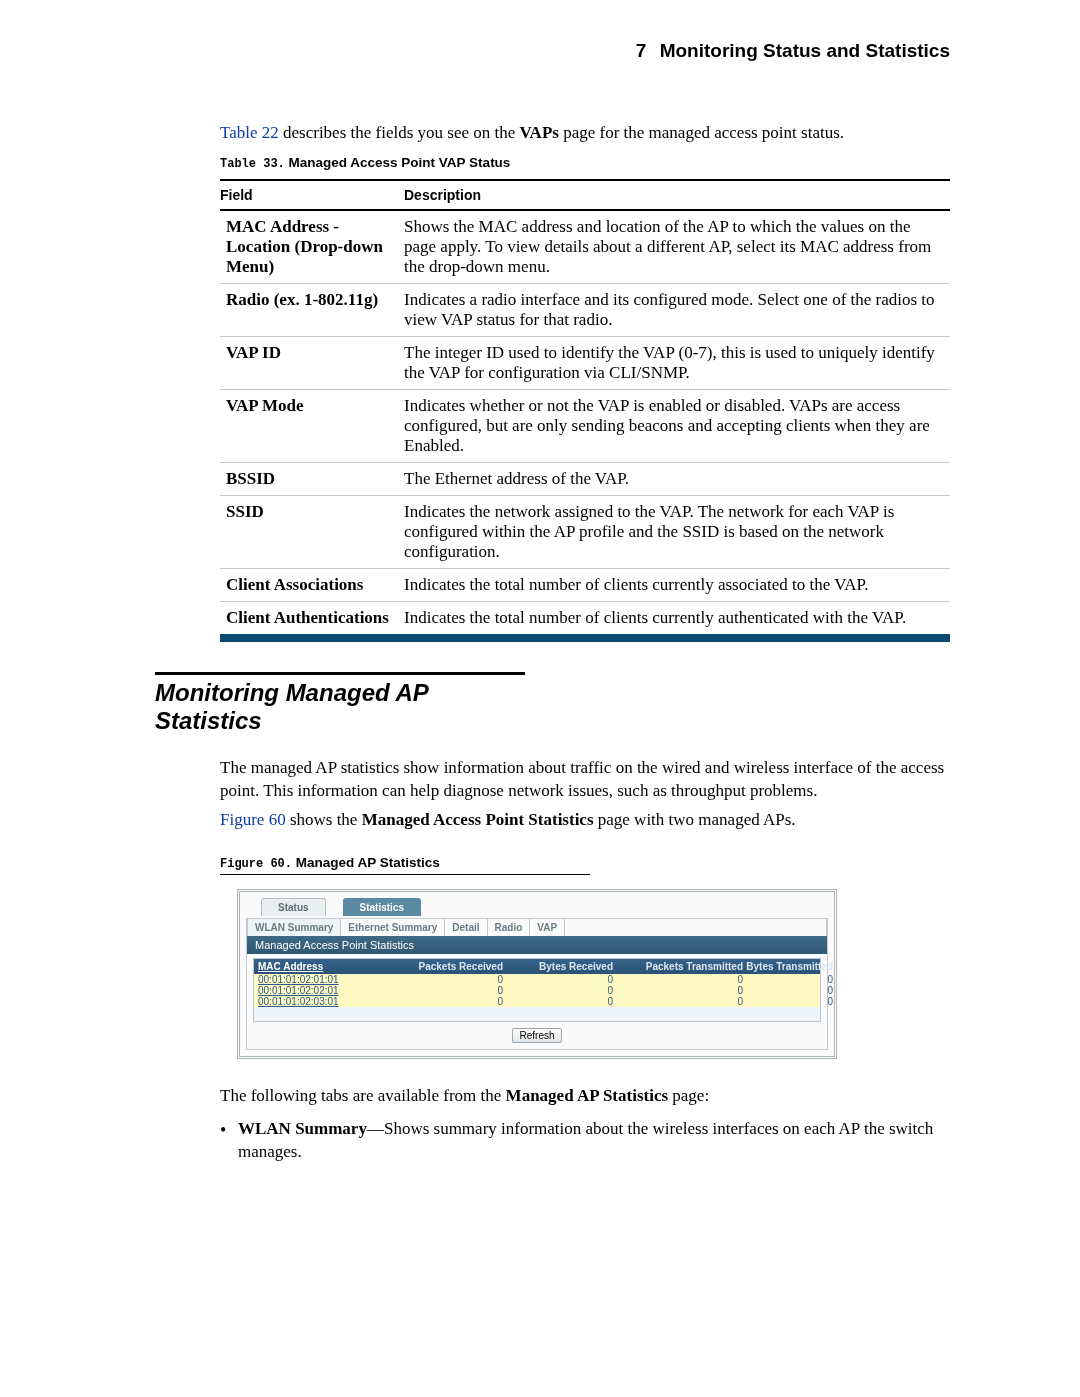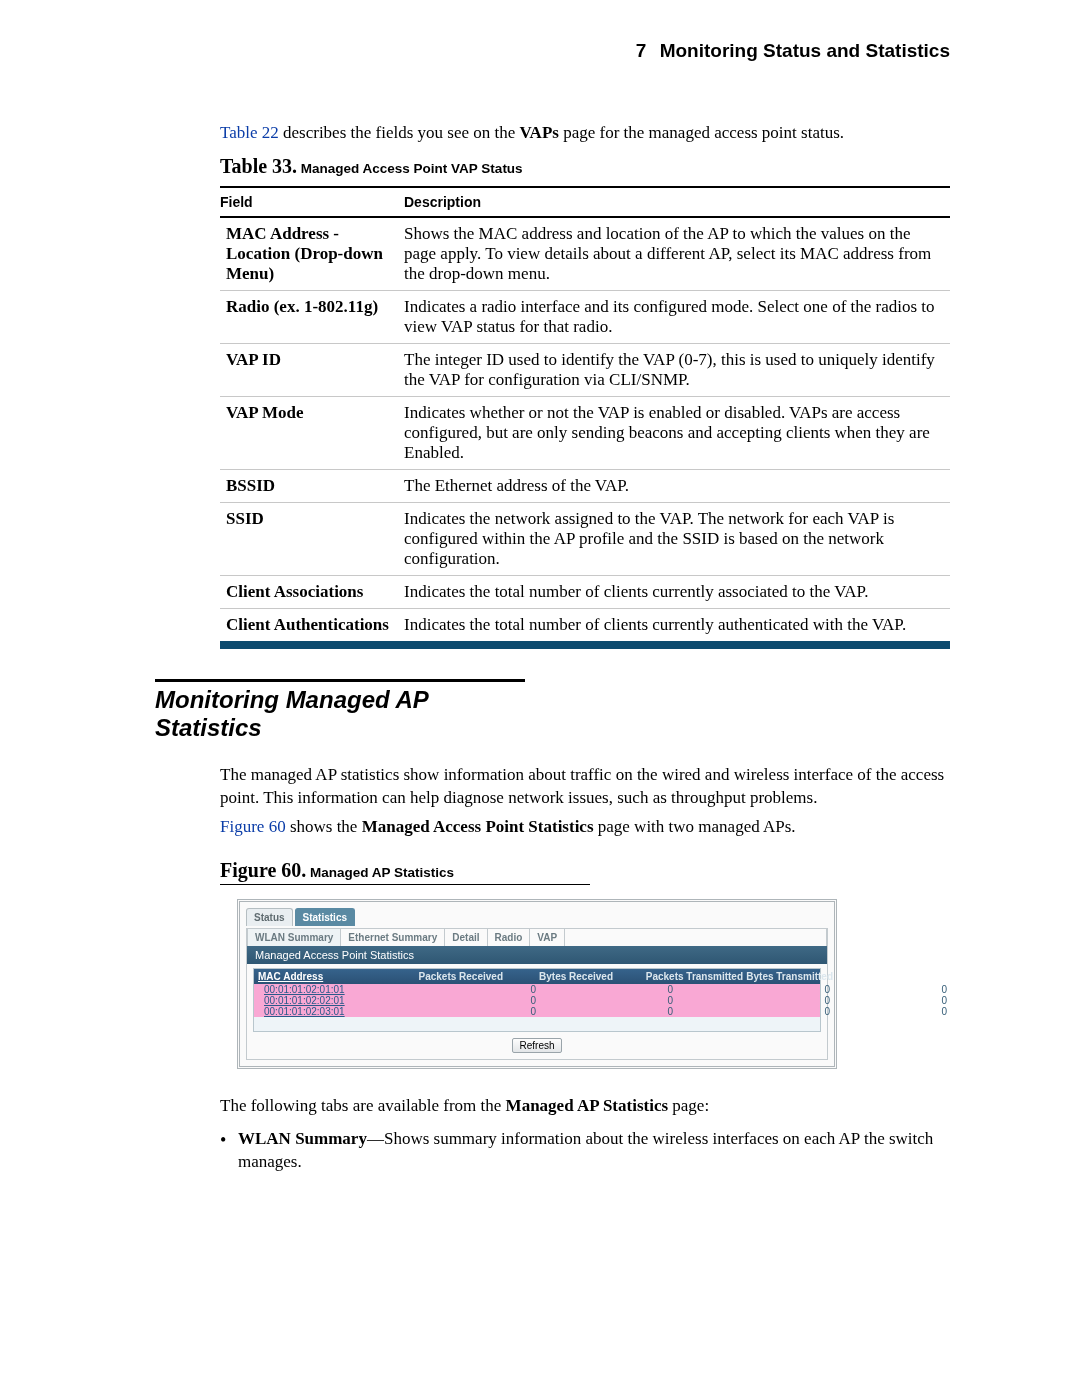--- a/index.html
+++ b/index.html
@@ -35,22 +35,22 @@
   .ref-link {
     color: #0b3da8;
   }
   .caption {
     font-family: Arial, Helvetica, sans-serif;
     font-size: 13.5px;
     font-weight: bold;
     margin: 10px 0 8px 0;
   }
   .caption .num {
-    font-family: Liberation Serif, serif;
-    font-size: 20px;
+    font-family: Liberation Mono, monospace;
+    font-size: 12px;
   }
 
   
   table.spec {
     width: 100%;
     border-collapse: collapse;
     border-top: 2px solid #000;
     border-bottom: 8px solid #0c4a6e;
   }
   table.spec th, table.spec td {
@@ -102,27 +102,28 @@
     padding: 6px;
   }
   .fig-tabs {
     display: flex;
     gap: 0;
     margin-bottom: 0;
   }
   .fig-tab {
     border: 1px solid #b5bec2;
     border-bottom: none;
-    padding: 3px 7px;
+    padding: 3px 16px;
     background: #e9eef1;
     color: #5f6b70;
     font-weight: bold;
     font-size: 10px;
     border-radius: 3px 3px 0 0;
     margin-right: 2px;
+    margin-left: 15px;
   }
   .fig-tab.active {
     background: #5a8aa3;
     color: #fff;
     border-color: #5a8aa3;
   }
   .fig-subtabs {
     display: flex;
     border: 1px solid #c3cace;
     border-bottom: none;
@@ -161,25 +162,24 @@
     display: grid;
     grid-template-columns: 135px 110px 110px 130px 90px;
     padding: 2px 4px;
     font-weight: bold;
   }
   .stats-header span { white-space: nowrap; text-align: right; }
   .stats-header span.left { text-align: left; text-decoration: underline; color: #fff;}
   .stats-row {
     display: grid;
     grid-template-columns: 135px 110px 110px 130px 90px;
-    padding: 0 10px;
+    padding: 0 4px;
     font-size: 10px;
     color: #355d77;
-    background: #f9a8d4;
-    gap: 27px;
+    background: #fef9c3;
   }
   .stats-row .mac { color: #2a5a8a; text-decoration: underline; }
   .stats-row .num { text-align: right; color: #355d77; }
   .stats-filler {
     height: 14px;
     background: #eef4f8;
   }
   .refresh-row {
     text-align: center;
     margin-top: 6px;

